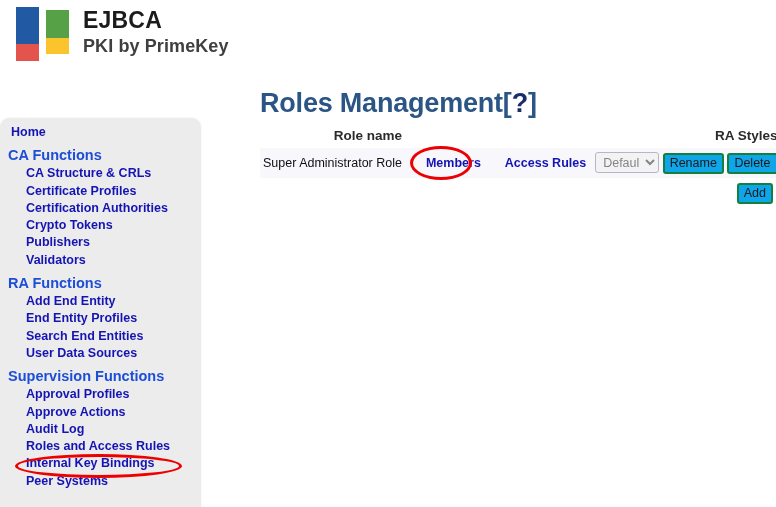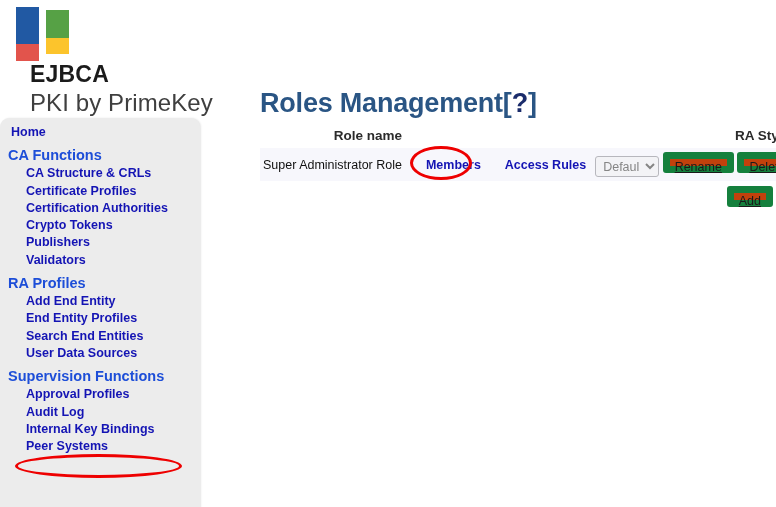--- a/index.html
+++ b/index.html
@@ -23,21 +23,20 @@
     width: 776px;
     height: 78px;
     background: #ffffff;
   }
   #logo {
     position: absolute;
     left: 16px;
     top: 7px;
     display: flex;
     align-items: flex-start;
-    flex-direction: column;
   }
   .logo-bars {
     display: flex;
     align-items: flex-start;
     height: 54px;
   }
   .logo-col {
     display: flex;
     flex-direction: column;
     width: 23px;
@@ -54,22 +53,22 @@
     padding-top: 2px;
   }
   .logo-title {
     font-size: 23px;
     font-weight: bold;
     color: #1b1b1b;
     letter-spacing: 0.2px;
     font-family: "Liberation Sans", sans-serif;
   }
   .logo-sub {
-    font-size: 24px;
-    font-weight: normal;
+    font-size: 18px;
+    font-weight: bold;
     color: #3f3f3f;
     margin-top: 5px;
     letter-spacing: 0.1px;
     font-family: "Liberation Sans", sans-serif;
   }
 
   
   #sidebar {
     position: absolute;
     left: 0;
@@ -199,27 +198,26 @@
     border: 1px solid #b7b7bd;
     border-radius: 3px;
     padding: 2px 3px;
     width: 64px;
     height: 21px;
   }
   button.btn {
     font-family: "Liberation Sans", sans-serif;
     font-size: 12.5px;
     color: #1a1a1a;
-    background: #c2410c;
-    border: 7px solid #15803d;
+    background: #0ea5e9;
+    border: 2px solid #15803d;
     border-radius: 3px;
     padding: 1px 5px;
     height: 21px;
     cursor: pointer;
-    text-decoration: underline;
   }
   .btn-row-add {
     margin-top: 5px;
     text-align: right;
     padding-right: 3px;
   }
 </style>
 </head>
 <body>
 
@@ -247,30 +245,32 @@
   <a class="nav-link top" href="#">Home</a>
 
   <div class="nav-heading">CA Functions</div>
   <a class="nav-link sub" href="#">CA Structure &amp; CRLs</a>
   <a class="nav-link sub" href="#">Certificate Profiles</a>
   <a class="nav-link sub" href="#">Certification Authorities</a>
   <a class="nav-link sub" href="#">Crypto Tokens</a>
   <a class="nav-link sub" href="#">Publishers</a>
   <a class="nav-link sub" href="#">Validators</a>
 
-  <div class="nav-heading">RA Profiles</div>
+  <div class="nav-heading">RA Functions</div>
   <a class="nav-link sub" href="#">Add End Entity</a>
   <a class="nav-link sub" href="#">End Entity Profiles</a>
   <a class="nav-link sub" href="#">Search End Entities</a>
   <a class="nav-link sub" href="#">User Data Sources</a>
 
   <div class="nav-heading">Supervision Functions</div>
   <a class="nav-link sub" href="#">Approval Profiles</a>
+  <a class="nav-link sub" href="#">Approve Actions</a>
   <a class="nav-link sub" href="#">Audit Log</a>
 
+  <a class="nav-link sub" href="#">Roles and Access Rules</a>
   <a class="nav-link sub" href="#">Internal Key Bindings</a>
   <a class="nav-link sub" href="#">Peer Systems</a>
 </div>
 
 <div class="annot-ellipse" id="annot-roles"></div>
 
 <div id="main">
 
   <h1 id="page-title"><span>Roles Management</span><span>[</span><span class="q">?</span><span>]</span></h1>
 

